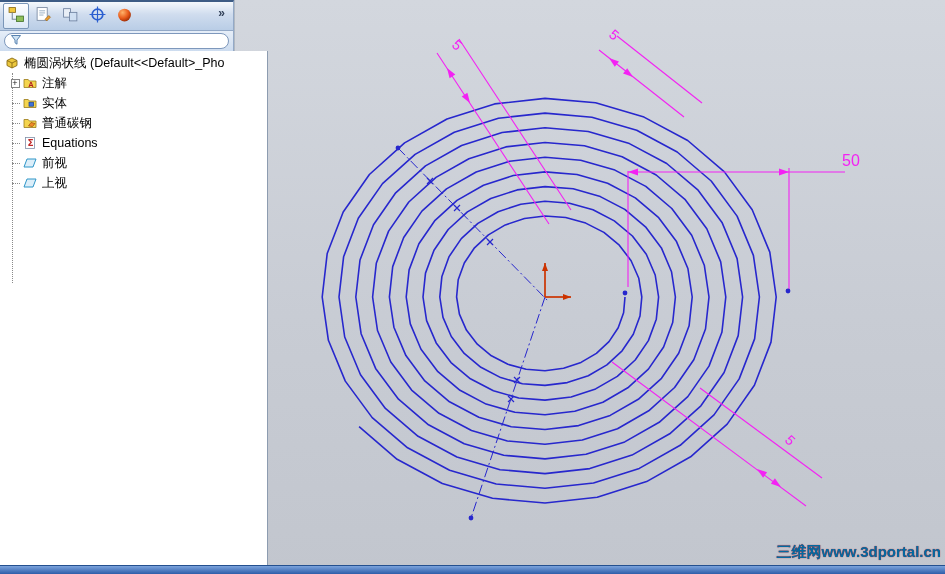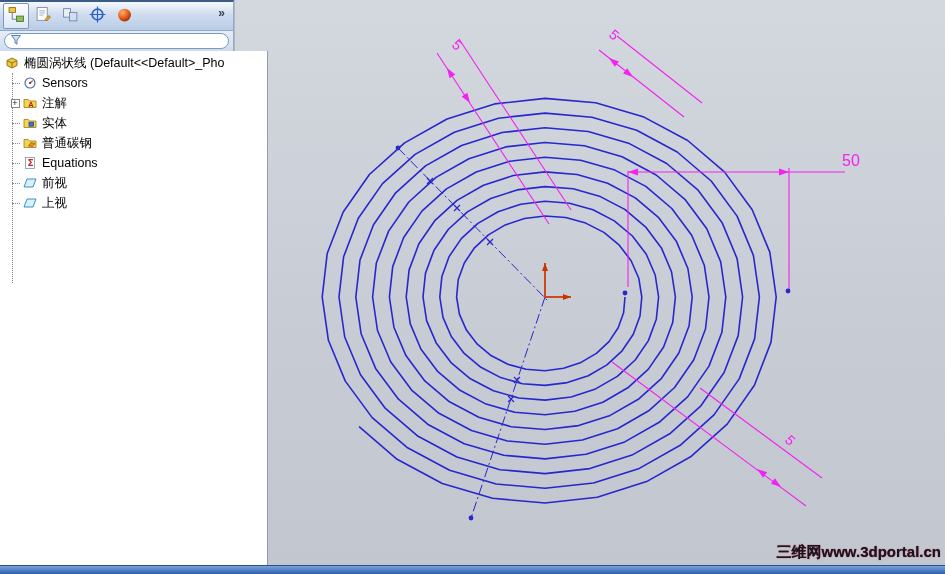--- a/index.html
+++ b/index.html
@@ -23,21 +23,21 @@
   .tree-row.root{padding-left:4px}
   .slot{flex:0 0 14px;display:flex;align-items:center;justify-content:center;z-index:1}
   .expand{width:9px;height:9px;border:1px solid #848484;background:#fff;font-size:9px;line-height:7px;text-align:center;color:#222;cursor:pointer}
   .ticon{flex:0 0 16px;height:14px;display:flex;align-items:center;justify-content:center;z-index:1}
   .tlabel{margin-left:4px;white-space:nowrap;overflow:hidden}
   .guide{position:absolute;left:12px;top:22px;height:210px;border-left:1px dotted #8a8a8a}
   .child::before{content:"";position:absolute;left:12px;top:10px;width:8px;border-top:1px dotted #8a8a8a}
   #divider{position:absolute;left:228px;top:0;bottom:9px;width:7px;background:linear-gradient(90deg,#d6dae0,#aeb6c0);z-index:4}
   #divider .handle{position:absolute;left:0;top:398px;width:7px;height:34px;background:#9fb2ca;border:1px solid #7a8ca6;border-radius:2px;cursor:pointer}
   #statusbar{position:absolute;left:0;right:0;bottom:0;height:9px;z-index:8;background:linear-gradient(180deg,#7ba3dc,#2e5da9);border-top:1px solid #24508f}
-  #watermark{position:absolute;right:4px;bottom:12px;z-index:6;color:#0f172a;font-size:15px;font-weight:bold;text-shadow:0 0 1px #c00000;white-space:nowrap}
+  #watermark{position:absolute;right:4px;bottom:12px;z-index:6;color:#0369a1;font-size:15px;font-weight:bold;text-shadow:0 0 1px #c00000;white-space:nowrap}
 </style>
 </head>
 <body>
 
 <div id="viewport"></div>
 <svg id="drawing" width="945" height="574" viewBox="0 0 945 574">
     <polyline points="625.0,297.0 623.6,312.7 618.2,327.8 609.0,341.6 596.4,353.4 581.0,362.4 563.6,368.3 545.0,370.7 526.1,369.3 507.9,364.3 491.4,355.8 477.3,344.2 466.4,330.1 459.4,314.1 456.6,297.0 458.2,279.7 464.3,263.0 474.5,247.8 488.4,234.9 505.3,224.9 524.5,218.5 545.0,216.0 565.7,217.5 585.7,223.1 603.9,232.4 619.3,245.2 631.1,260.7 638.8,278.3 641.8,297.0 640.0,316.0 633.3,334.2 622.1,350.8 606.9,364.9 588.3,375.7 567.3,382.6 545.0,385.4 522.4,383.7 500.7,377.6 480.9,367.3 464.2,353.4 451.3,336.5 443.0,317.4 439.8,297.0 441.9,276.4 449.1,256.6 461.3,238.6 477.9,223.4 498.1,211.7 520.8,204.2 545.0,201.3 569.5,203.2 593.0,209.8 614.3,220.9 632.4,236.0 646.3,254.3 655.2,275.0 658.6,297.0 656.3,319.2 648.4,340.6 635.2,360.0 617.3,376.4 595.6,388.9 571.1,397.0 545.0,400.1 518.7,398.0 493.4,390.8 470.4,378.8 451.0,362.6 436.2,342.9 426.6,320.6 423.0,297.0 425.5,273.1 434.0,250.2 448.2,229.5 467.4,211.9 490.8,198.5 517.1,189.9 545.0,186.6 573.2,188.8 600.3,196.6 624.8,209.4 645.5,226.8 661.4,247.9 671.5,271.7 675.4,297.0 672.7,322.5 663.6,347.0 648.4,369.1 627.8,387.8 602.9,402.2 574.8,411.3 545.0,414.8 514.9,412.3 486.1,404.1 460.0,390.3 437.9,371.7 421.0,349.2 410.3,323.9 406.2,297.0 409.1,269.9 418.9,243.8 435.1,220.3 457.0,200.4 483.5,185.2 513.3,175.5 545.0,171.9 577.0,174.5 607.6,183.3 635.3,197.9 658.7,217.7 676.5,241.6 687.9,268.5 692.2,297.0 689.1,325.8 678.7,353.3 661.5,378.3 638.3,399.3 610.2,415.4 578.6,425.6 545.0,429.5 511.2,426.7 478.8,417.3 449.5,401.8 424.8,380.9 405.9,355.6 393.9,327.2 389.4,297.0 392.7,266.6 403.7,237.5 421.9,211.1 446.5,188.9 476.2,172.0 509.6,161.2 545.0,157.2 580.7,160.2 614.9,170.1 645.8,186.4 671.8,208.5 691.7,235.2 704.3,265.2 709.0,297.0 705.5,329.0 693.8,359.7 674.6,387.5 648.7,410.8 617.5,428.7 582.3,440.0 545.0,444.2 507.4,441.0 471.5,430.5 439.0,413.3 411.6,390.1 390.8,362.0 377.5,330.5 372.6,297.0 376.3,263.3 388.6,231.1 408.8,202.0 436.0,177.4 468.9,158.7 505.8,146.9 545.0,142.5 584.4,145.8 622.1,156.8 656.2,175.0 684.9,199.3 706.8,228.8 720.7,261.9 725.8,297.0 721.9,332.3 709.0,366.1 687.8,396.6 659.2,422.3 624.7,441.9 586.0,454.3 545.0,458.9 503.7,455.3 464.2,443.8 428.5,424.8 398.5,399.2 375.6,368.4 361.1,333.7 355.8,297.0 360.0,260.0 373.5,224.7 395.7,192.8 425.5,165.9 461.6,145.5 502.1,132.5 545.0,127.8 588.2,131.5 629.4,143.6 666.7,163.5 698.1,190.2 722.0,222.4 737.1,258.6 742.6,297.0 738.2,335.6 724.1,372.5 700.9,405.8 669.7,433.8 632.0,455.1 589.8,468.6 545.0,473.6 500.0,469.7 456.9,457.0 418.1,436.3 385.4,408.4 360.5,374.8 344.7,337.0 339.0,297.0 343.6,256.8 358.3,218.3 382.5,183.6 415.1,154.4 454.3,132.2 498.4,118.2 545.0,113.1 591.9,117.2 636.7,130.3 677.2,152.0 711.2,181.0 737.1,216.1 753.4,255.4 759.4,297.0 754.6,338.9 739.2,378.9 714.0,414.9 680.2,445.3 639.3,468.4 593.5,483.0 545.0,488.3 496.2,484.0 449.6,470.3 407.6,447.8 372.2,417.6 345.3,381.1 328.4,340.3 322.2,297.0 327.2,253.5 343.2,212.0 369.4,174.5 404.6,142.9 447.0,119.0 494.6,103.9 545.0,98.4 595.6,102.8 644.0,117.1 687.7,140.5 724.4,171.9 752.2,209.7 769.8,252.1 776.2,297.0 771.0,342.1 754.4,385.2 727.2,424.1 690.6,456.8 646.6,481.6 597.2,497.3 545.0,503.0 492.5,498.3 442.3,483.5 397.1,459.3 359.1,426.7" fill="none" stroke="#2727cd" stroke-width="1.6" stroke-linejoin="round"></polyline>
     <line x1="398" y1="148" x2="549" y2="302" stroke="#2727cd" stroke-width="1" stroke-dasharray="10 3 2 3"></line>
     <line x1="545" y1="297" x2="471" y2="518" stroke="#2727cd" stroke-width="1" stroke-dasharray="10 3 2 3"></line>
     <line x1="437" y1="53" x2="549" y2="224" stroke="#f322f3" stroke-width="1.1"></line>
@@ -145,31 +145,20 @@
   <div class="tree-row root">
     <span class="ticon">
       <svg width="14" height="14" viewBox="0 0 14 14">
           <path d="M2 4.5 L7 2 L12 4.5 L12 9.5 L7 12 L2 9.5 Z" fill="#ecc83e" stroke="#8a6b15" stroke-width="0.9"></path>
           <path d="M2 4.5 L7 7 L12 4.5 M7 7 L7 12" fill="none" stroke="#8a6b15" stroke-width="0.9"></path>
         </svg>
     </span>
     <span class="tlabel">椭圆涡状线 (Default&lt;&lt;Default&gt;_Pho</span>
   </div>
 
-  <div class="tree-row child">
-    <span class="slot"></span>
-    <span class="ticon">
-      <svg width="14" height="14" viewBox="0 0 14 14">
-          <circle cx="7" cy="7" r="5" fill="#fdfdfd" stroke="#3a66a8" stroke-width="1.1"></circle>
-          <path d="M7 7 L9.8 4.6" stroke="#c03030" stroke-width="1.1"></path>
-          <circle cx="7" cy="7" r="1" fill="#333"></circle>
-        </svg>
-    </span>
-    <span class="tlabel">Sensors</span>
-  </div>
 
   <div class="tree-row child">
     <span class="slot">
         <span class="expand">+</span>
       </span>
     <span class="ticon">
       <svg width="14" height="14" viewBox="0 0 14 14">
           <path d="M1 3.5 H5.2 L6.4 5 H13 V11.5 H1 Z" fill="#f5d54e" stroke="#9a7b1a" stroke-width="0.8"></path>
           <text x="5.2" y="10.8" font-size="7.5" font-weight="bold" fill="#b02020" font-family="Liberation Sans, sans-serif">A</text>
         </svg>

